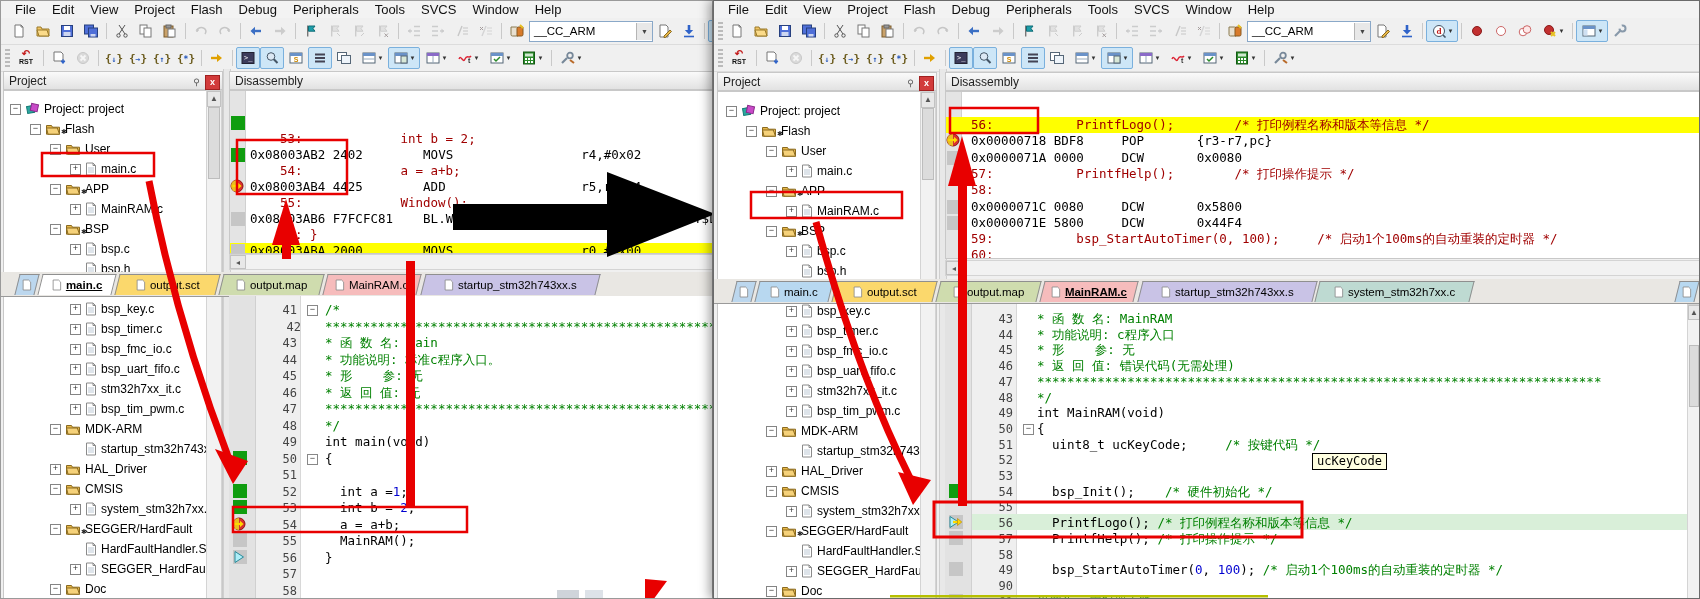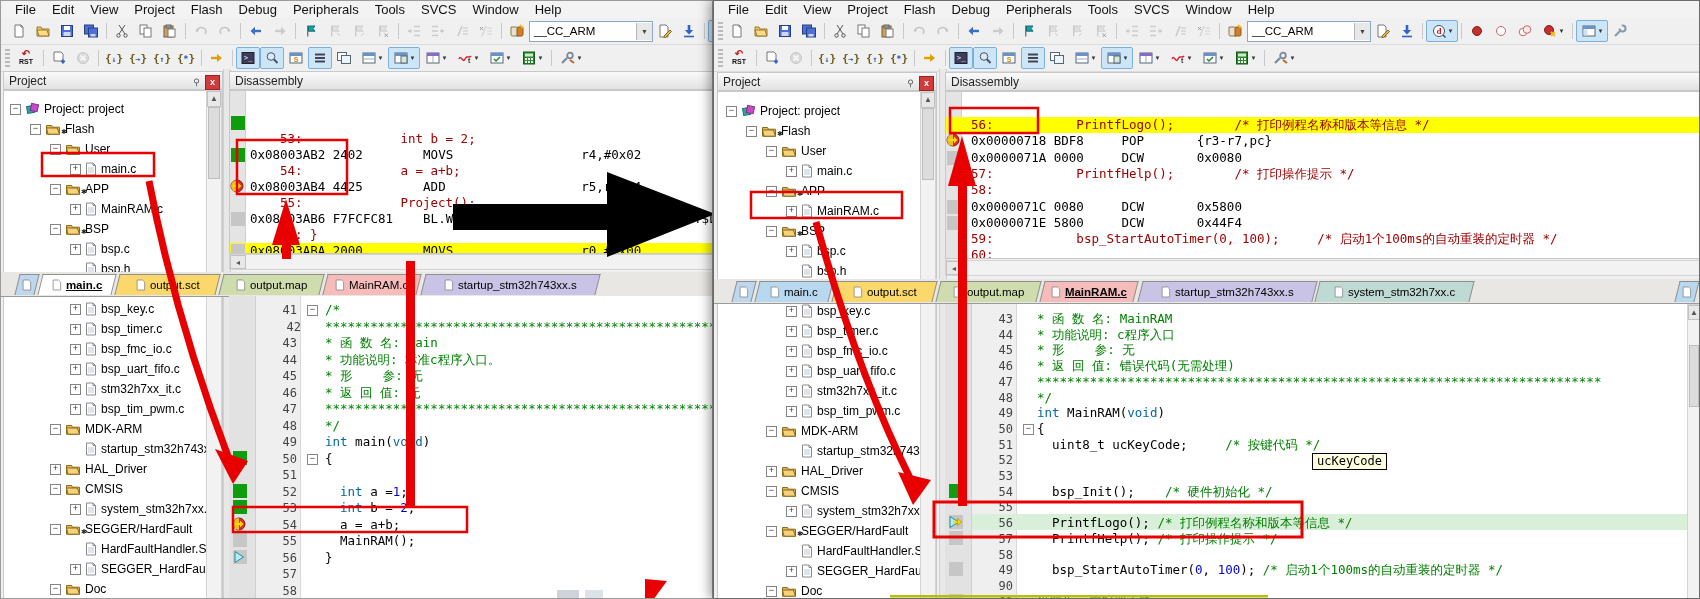--- a/index.html
+++ b/index.html
@@ -40,21 +40,21 @@
   .disrow.src{color:#a00000;}
   .mblock{position:absolute;width:14px;height:14px;}
   .tabbar{position:absolute;left:0;right:0;height:24px;background:#e9e7e3;border-bottom:1px solid #9a9a9a;overflow:hidden;}
   .tab{position:absolute;top:2px;height:21px;border:1px solid #8f8f8f;border-bottom:none;transform:skewX(-14deg);display:flex;align-items:center;justify-content:center;box-sizing:border-box;}
   .tab .tlabel{transform:skewX(14deg);font-size:11.5px;white-space:nowrap;display:flex;align-items:center;gap:4px;}
   .tab.active .tlabel{font-weight:bold;text-decoration:underline;}
   .editor{position:absolute;background:#fff;overflow:hidden;}
   .edmargin{position:absolute;top:0;bottom:0;background:#e2e2e2;border-right:1px solid #d0d0d0;}
   .ednums{position:absolute;top:0;bottom:0;background:#efefef;border-right:1px solid #d8d8d8;}
   .edline{position:absolute;white-space:pre;font-family:"DejaVu Sans Mono",monospace;font-size:12.5px;color:#000;}
-  .edline .k{color:#0369a1;}.edline .c{color:#008000;}.edline .n{color:#0000d0;}.edline .p{color:#000;}
+  .edline .k{color:#000000;}.edline .c{color:#008000;}.edline .n{color:#0000d0;}.edline .p{color:#000;}
   .lnum{position:absolute;font-family:"DejaVu Sans Mono",monospace;font-size:12px;color:#444;text-align:right;width:30px;}
   .foldbox{position:absolute;width:9px;height:9px;border:1px solid #888;background:#fff;font-size:9px;line-height:7px;text-align:center;color:#333;}
   .tooltip{position:absolute;background:#ffffe1;border:1px solid #000;font-family:"DejaVu Sans Mono",monospace;font-size:12px;padding:0 4px;line-height:15px;}
   .overlay{position:absolute;left:0;top:0;pointer-events:none;}
   .rowhl{position:absolute;background:#ffff00;}
   .rowgreen{position:absolute;background:#d9efd9;}
   .rsticon{display:flex;flex-direction:column;align-items:center;line-height:8px;}
   .rsticon .a{color:#c41e1e;font-size:10px;font-weight:bold;}
   .rsticon .t{font-size:7px;font-weight:bold;color:#111;}
   .braceicon{font-family:"DejaVu Sans Mono",monospace;font-size:11px;color:#6b5b1d;font-weight:bold;}
@@ -662,21 +662,21 @@
         <div class="mblock" style="left: 1px; top: 57px; background: rgb(15, 157, 15);"></div>
         <div class="disrow asm" style="left: 20px; top: 56px;">0x08003AB2 2402        MOVS                 r4,#0x02</div>
         <div class="disrow src" style="left: 50px; top: 72px;">54:             a = a+b;</div>
         <div style="position: absolute; left: 0px; top: 88px;"><svg width="14" height="14" viewBox="0 0 14 14">
             <circle cx="7" cy="7" r="6" fill="#d83030" stroke="#901010"></circle>
             <path d="M7 1a6 6 0 0 0 0 12z" fill="#e8c020"></path>
             <path d="M2.5 7h7" stroke="#ffd800" stroke-width="2.2"></path>
             <path d="M8 3.8L11.6 7 8 10.2z" fill="#ffd800"></path>
           </svg></div>
         <div class="disrow asm" style="left: 20px; top: 88px;">0x08003AB4 4425        ADD                  r5,r5,r4</div>
-        <div class="disrow src" style="left: 50px; top: 104px;">55:             Project();</div>
+        <div class="disrow src" style="left: 50px; top: 104px;">55:             Window();</div>
         <div class="mblock" style="left: 1px; top: 121px; background: rgb(198, 198, 198);"></div>
         <div class="disrow asm" style="left: 20px; top: 120px;">0x08003AB6 F7FCFC81    BL.W                 0x080003BC  S?TT$L$$M$MainRAM</div>
         <div class="disrow src" style="left: 50px; top: 136px;">56: }</div>
         <div class="rowhl" style="left: 0px; top: 152px; height: 16px; right: 0px;"></div>
         <div class="mblock" style="left: 1px; top: 153px; background: rgb(198, 198, 198);"></div>
         <div class="disrow asm" style="left: 20px; top: 152px;">0x08003ABA 2000        MOVS                 r0,#0x00</div>
       </div>
       <div class="hsb" style="left: 228px; top: 253px; width: 485px; height: 16px;">
         <div class="sbbtn" style="left: 0px; top: 0px; bottom: 0px; width: 14px;">◂</div>
       </div>

